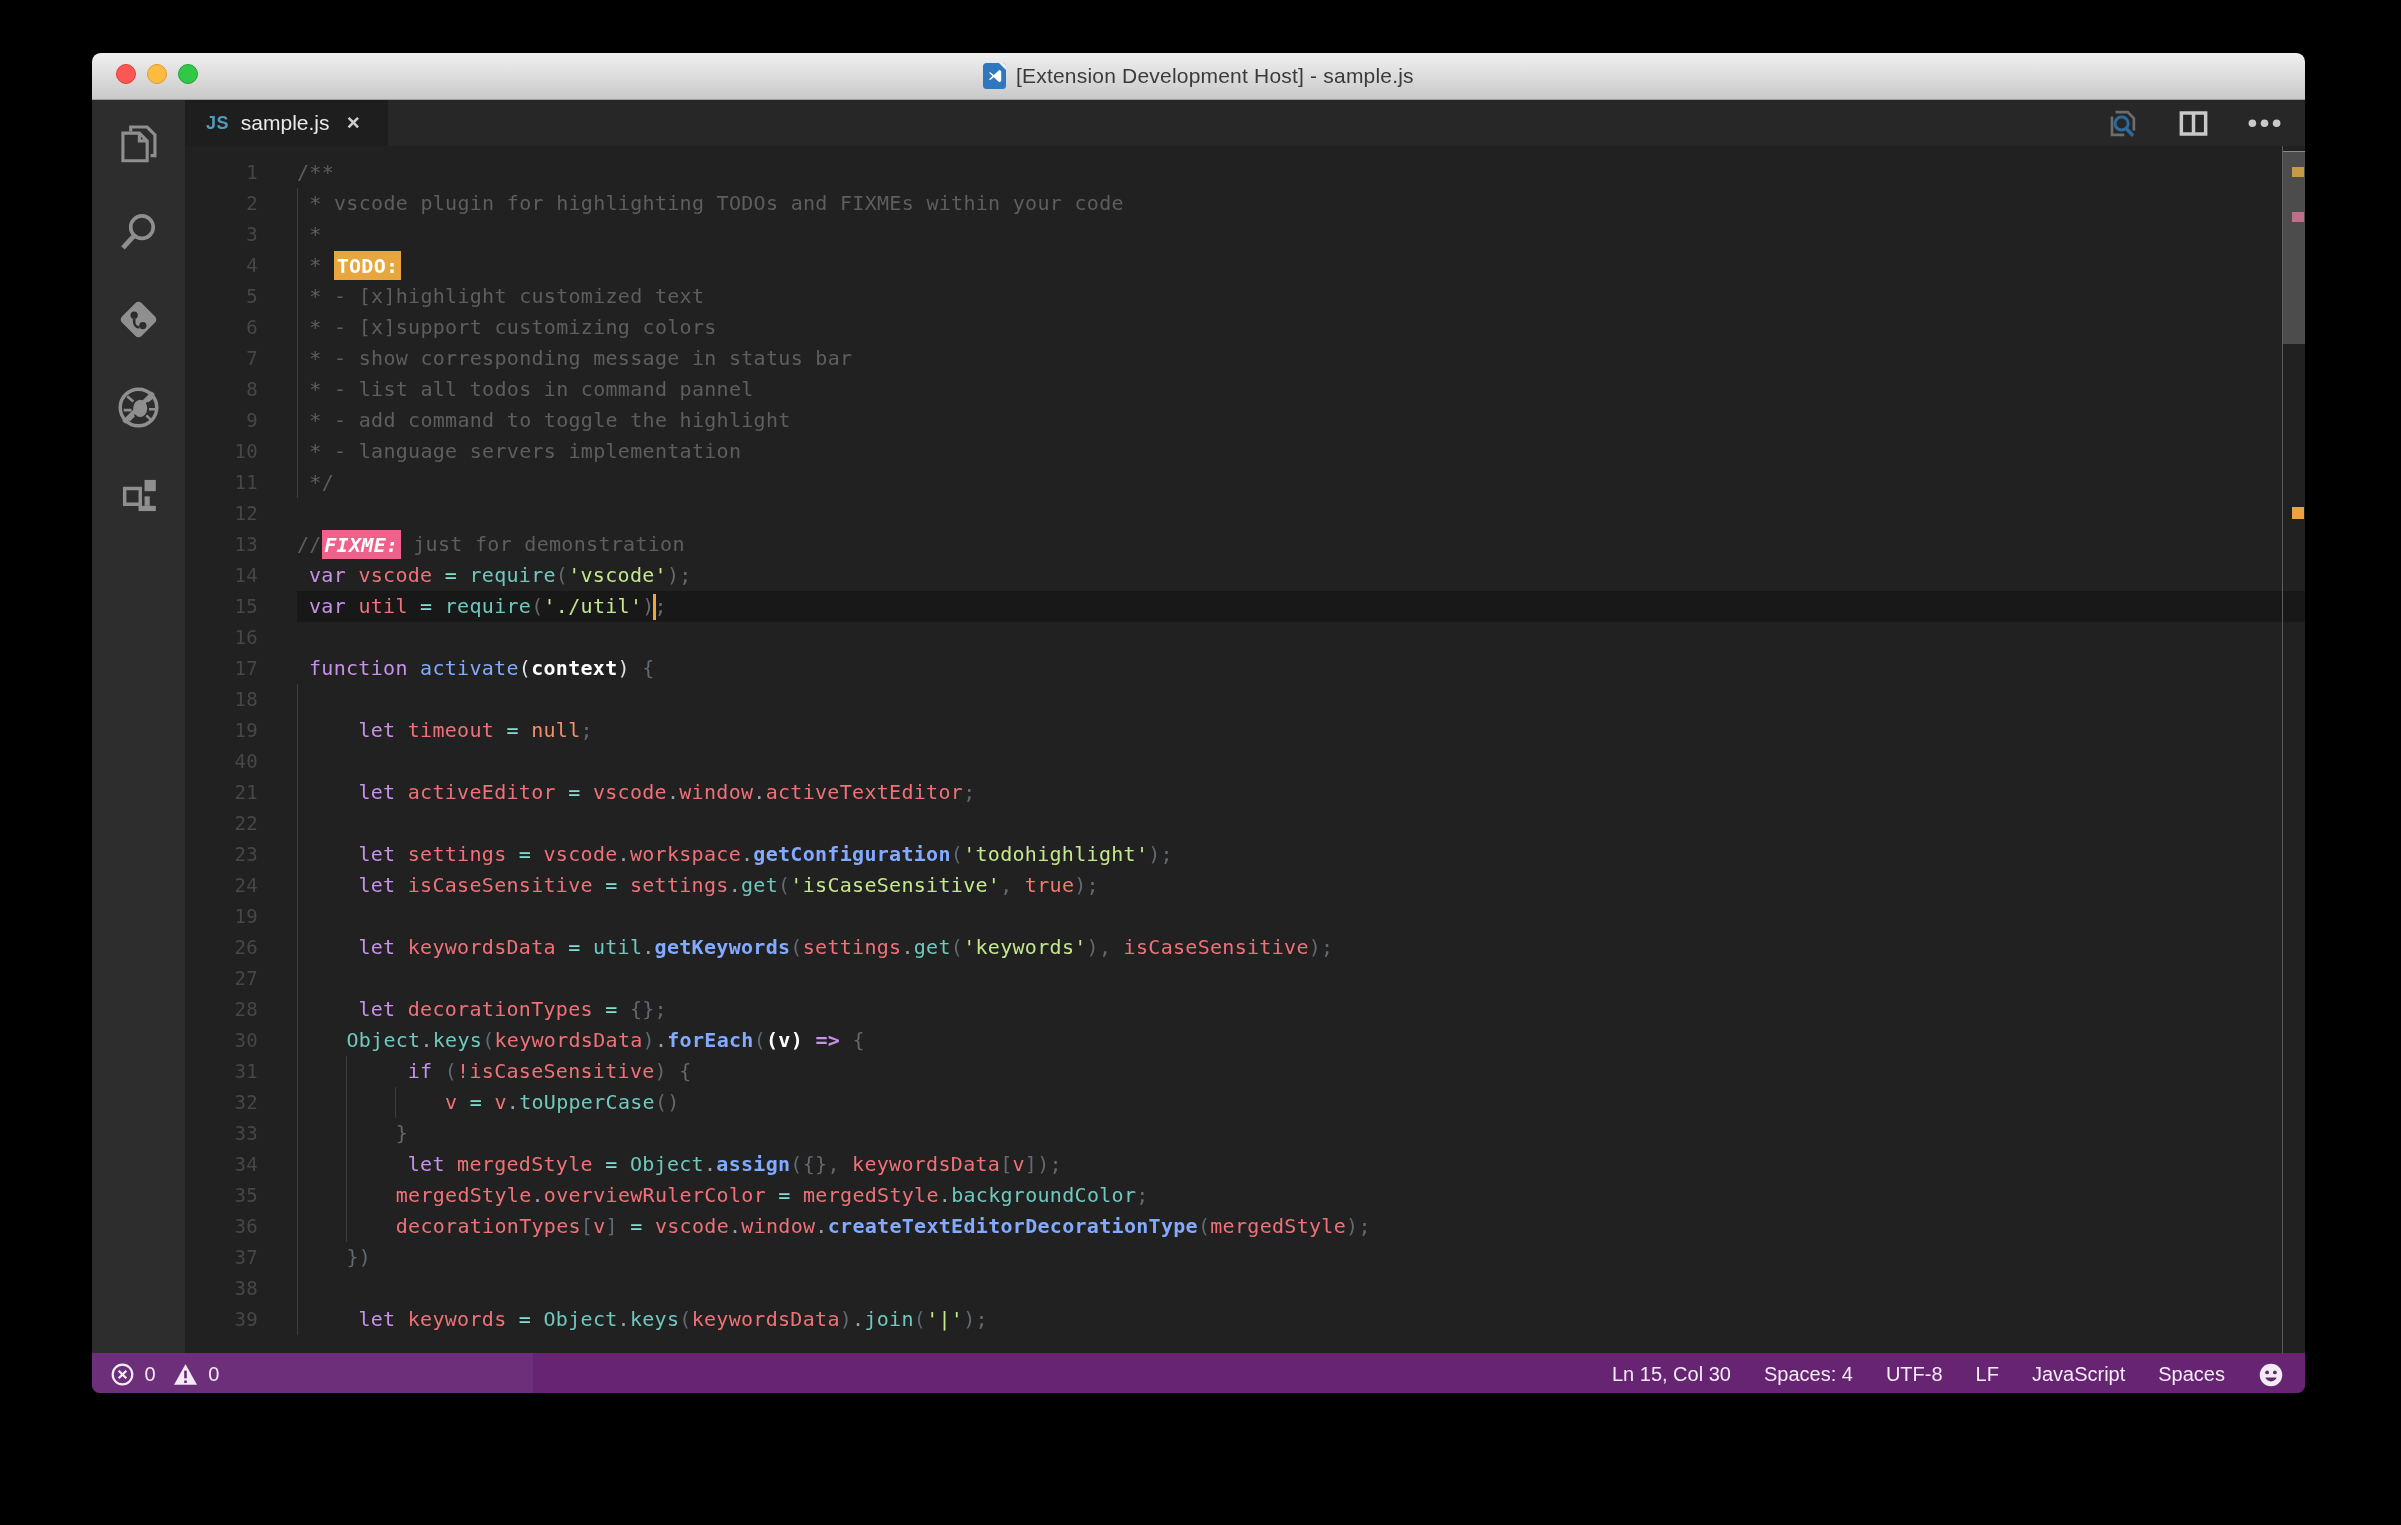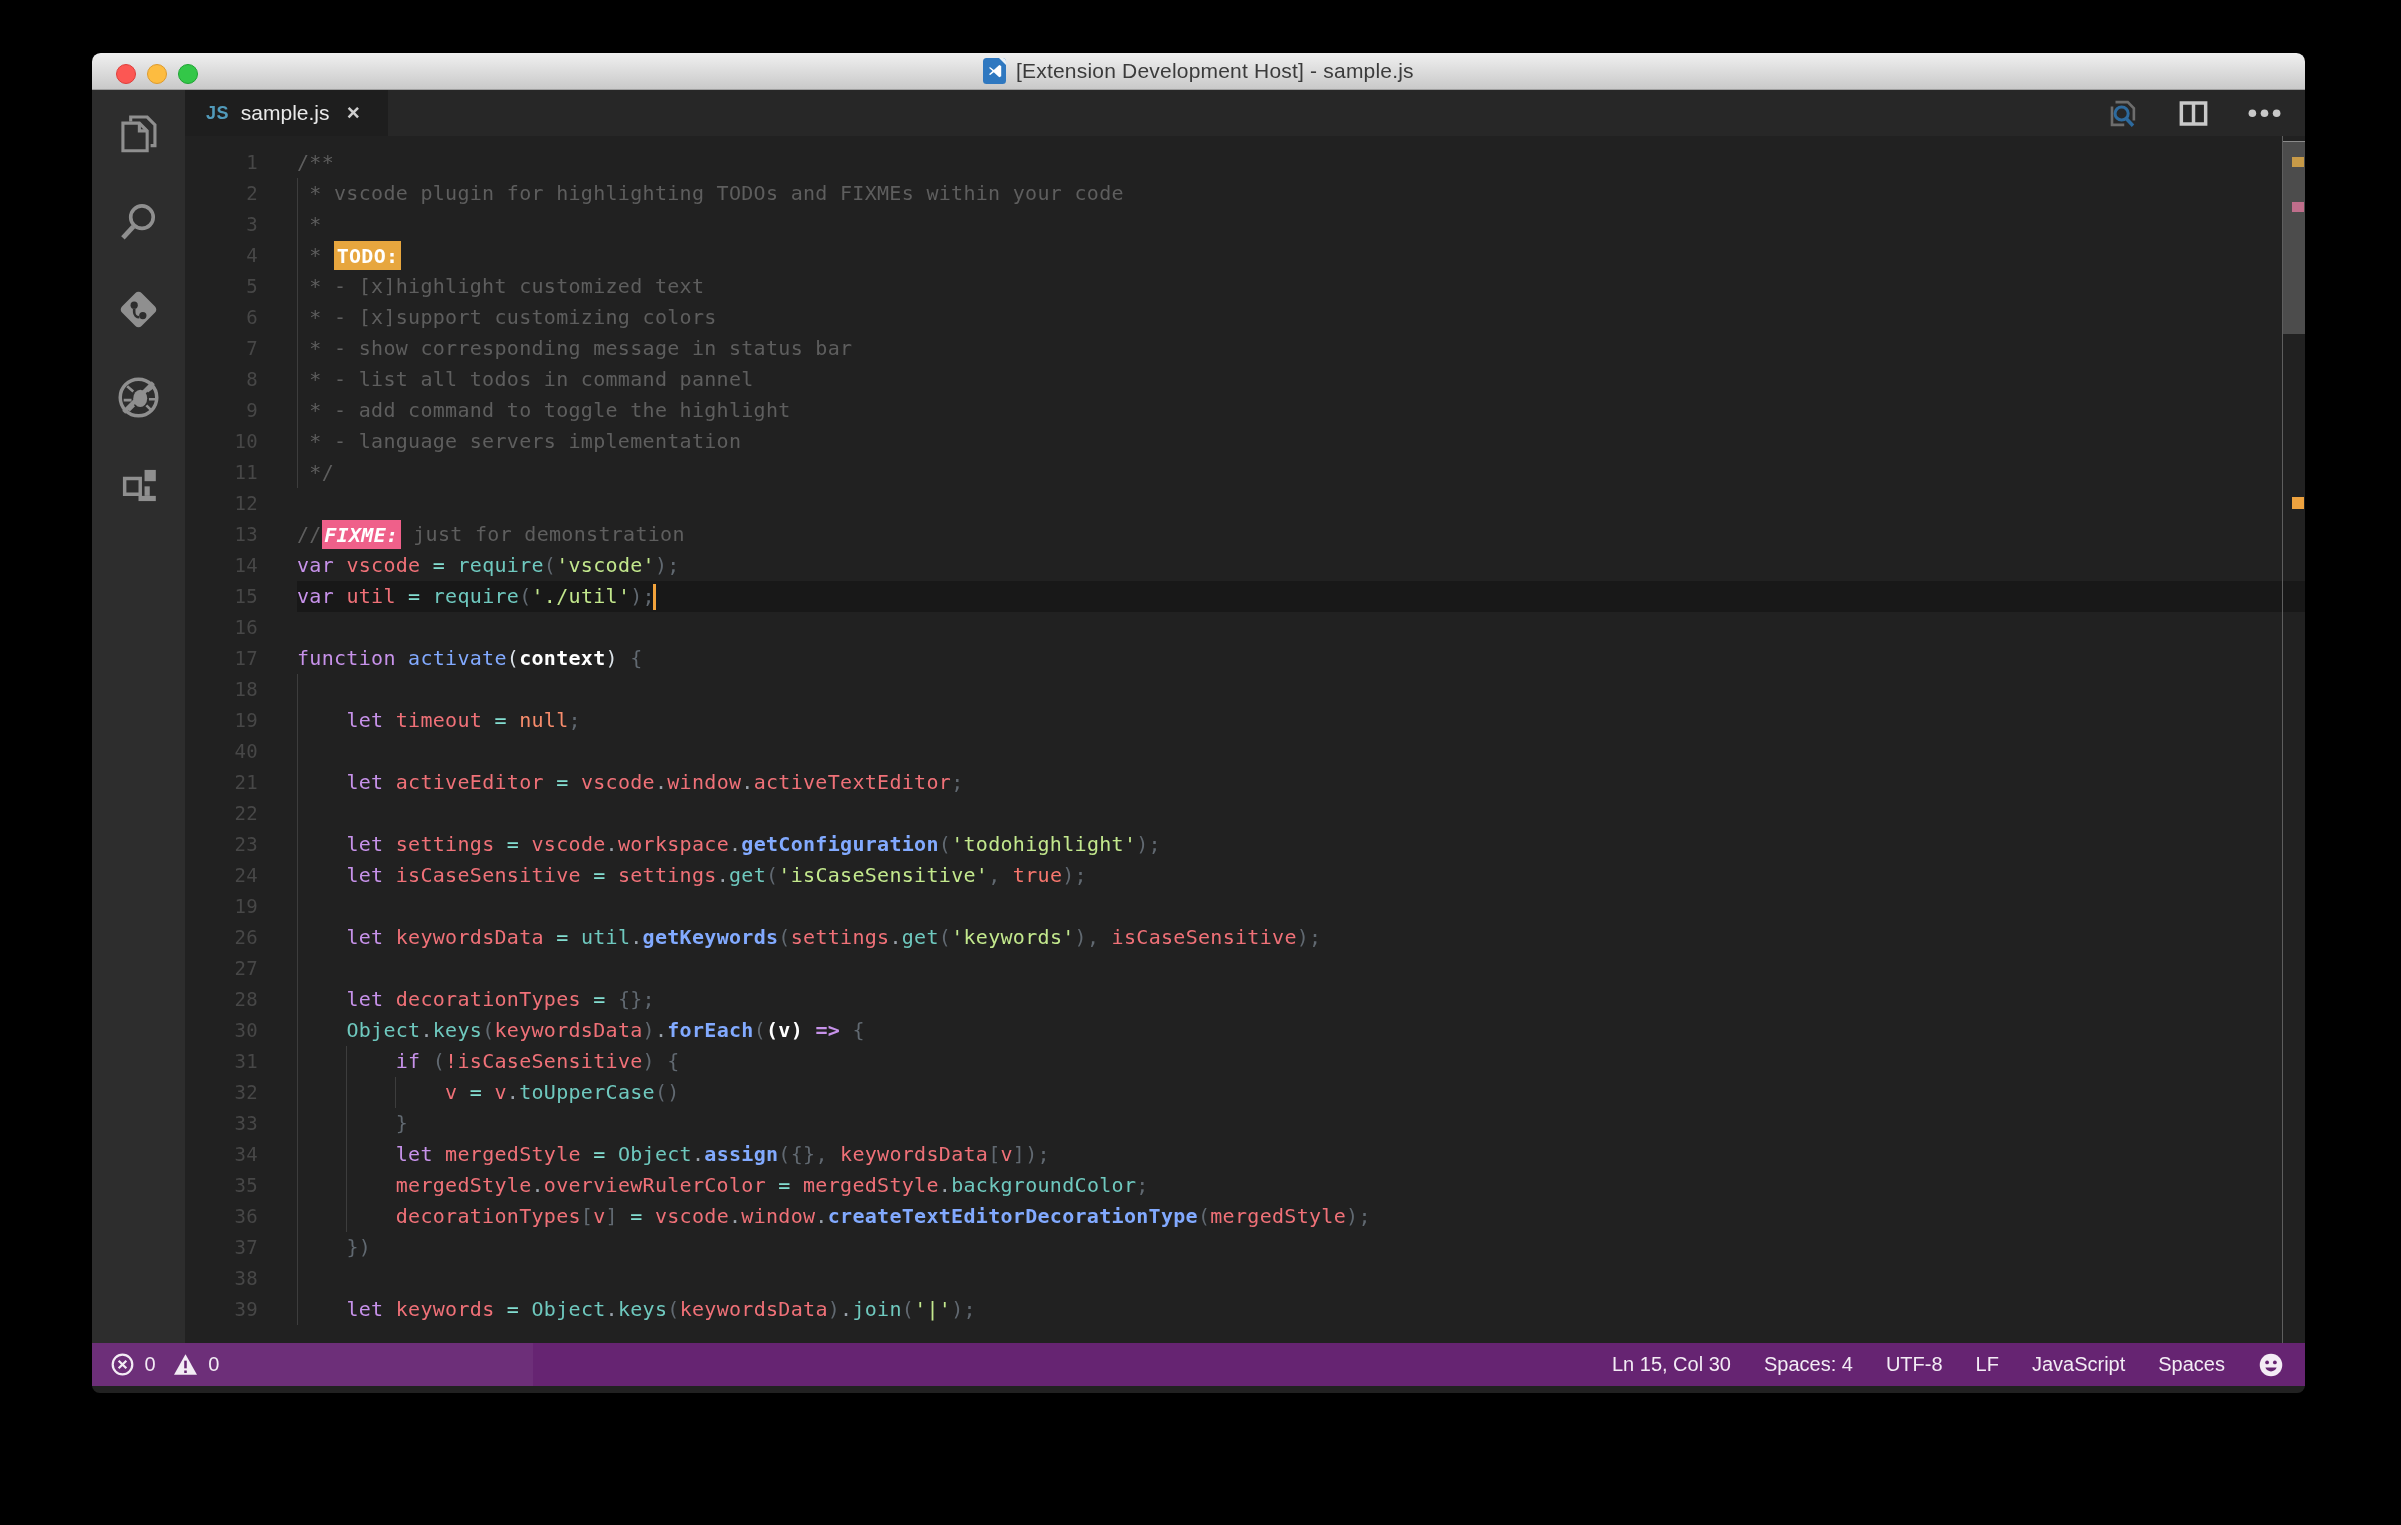--- a/index.html
+++ b/index.html
@@ -2,21 +2,21 @@
 <html style="--c-kw: #c792ea; --c-vr: #f07178; --c-op: #83ded1; --c-fn: #6fc9bf; --c-fnb: #82aaff; --c-str: #c3e88d; --c-p: #616971; --c-dot: #9aa2ab; --c-cmt: #5e5e5e; --c-null: #f78c6c; --c-bool: #f7766d; --c-guide: #3d3d3d; --c-lineno: #474747; --c-cursor: #f2a33c; --c-todo: #e7a63e; --c-fixme: #ef608a; --c-status: #662472;font-size:14px"><head>
 <meta charset="utf-8">
 <style>
   html,body{margin:0;padding:0;background:#000;width:2401px;height:1525px;overflow:hidden;
     font-family:"Liberation Sans", sans-serif;}
   *{box-sizing:border-box;}
   .window{position:absolute;left:92px;top:53px;width:2213px;height:1340px;
     border-radius:8.6px 8.6px 7.8px 7.8px;overflow:hidden;background:#212121;
     box-shadow:0 29px 78px rgba(0,0,0,.65);}
   
-  .titlebar{height:37px;background:linear-gradient(#f0f0f0,#c9c9c9);position:relative;
+  .titlebar{height:47px;background:linear-gradient(#f0f0f0,#c9c9c9);position:relative;
     display:flex;align-items:center;justify-content:center;border-bottom:0.9px solid #9f9f9f;}
   .traffic{position:absolute;left:24px;top:11.2px;display:flex;gap:11.2px;}
   .tl{width:20px;height:20px;border-radius:50%;}
   .tl.red{background:#fc5753;border:0.9px solid #df3e3a;}
   .tl.yellow{background:#fdbc40;border:0.9px solid #de9b2d;}
   .tl.green{background:#33c748;border:0.9px solid #1ea433;}
   .title-wrap{display:flex;align-items:center;gap:10.4px;}
   .vsc-icon{width:22.4px;height:26px;background:#2f78c0;border-radius:3.5px;position:relative;overflow:hidden;}
   .vsc-icon::after{content:"";position:absolute;right:0;top:0;border-style:solid;
     border-width:0 7.8px 7.8px 0;border-color:transparent #e9f1f8 transparent transparent;}
@@ -39,21 +39,21 @@
   
   .code-region{position:relative;height:1208px;overflow:hidden;background:#212121;
     font-family:"DejaVu Sans Mono", monospace;font-size:20px;letter-spacing:0.3px;padding-top:11.2px;}
   .code-line{display:flex;height:31px;line-height:31px;}
   .ln{width:73px;flex:none;text-align:right;color:var(--c-lineno);font-size:19px;}
   .line-content{margin-left:39px;flex:1;position:relative;white-space:pre;}
   .code-line.current .line-content{background:rgba(0,0,0,.26);}
   .guide{position:absolute;top:0;bottom:0;width:0.9px;background:var(--c-guide);}
   .cursor{position:absolute;top:2.6px;bottom:2.6px;width:2.6px;background:var(--c-cursor);}
   .tk{display:inline;}
-  .t-kw{color:var(--c-kw);} .t-vr{color:var(--c-vr);} .t-op{color:var(--c-op);}
+  .t-kw{color:var(--c-kw);margin-left:12px;} .t-vr{color:var(--c-vr);} .t-op{color:var(--c-op);}
   .t-fn{color:var(--c-fn);} .t-fnb{color:var(--c-fnb);font-weight:700;} .t-fnl{color:var(--c-fnb);}
   .t-str{color:var(--c-str);} .t-p{color:var(--c-p);} .t-dot{color:var(--c-dot);}
   .t-cmt{color:var(--c-cmt);} .t-num{color:var(--c-null);} .t-bool{color:var(--c-bool);}
   .t-param{color:#fff;font-weight:700;} .t-pw{color:#dce3e8;}
   .t-arrow{color:var(--c-kw);font-weight:700;}
   .t-todo{background:var(--c-todo);color:#fff;font-weight:700;padding:2.6px 2.6px;}
   .t-fixme{background:var(--c-fixme);color:#fff;font-weight:700;padding:2.6px 2.6px;font-style:italic;}
   
   .scroll-lane{position:absolute;top:0;right:0;bottom:0;width:23px;border-left:0.9px solid #5e5e5e;}
   .scroll-slider{position:absolute;left:0;right:0;top:5.2px;height:193px;background:rgba(135,135,135,.42);

